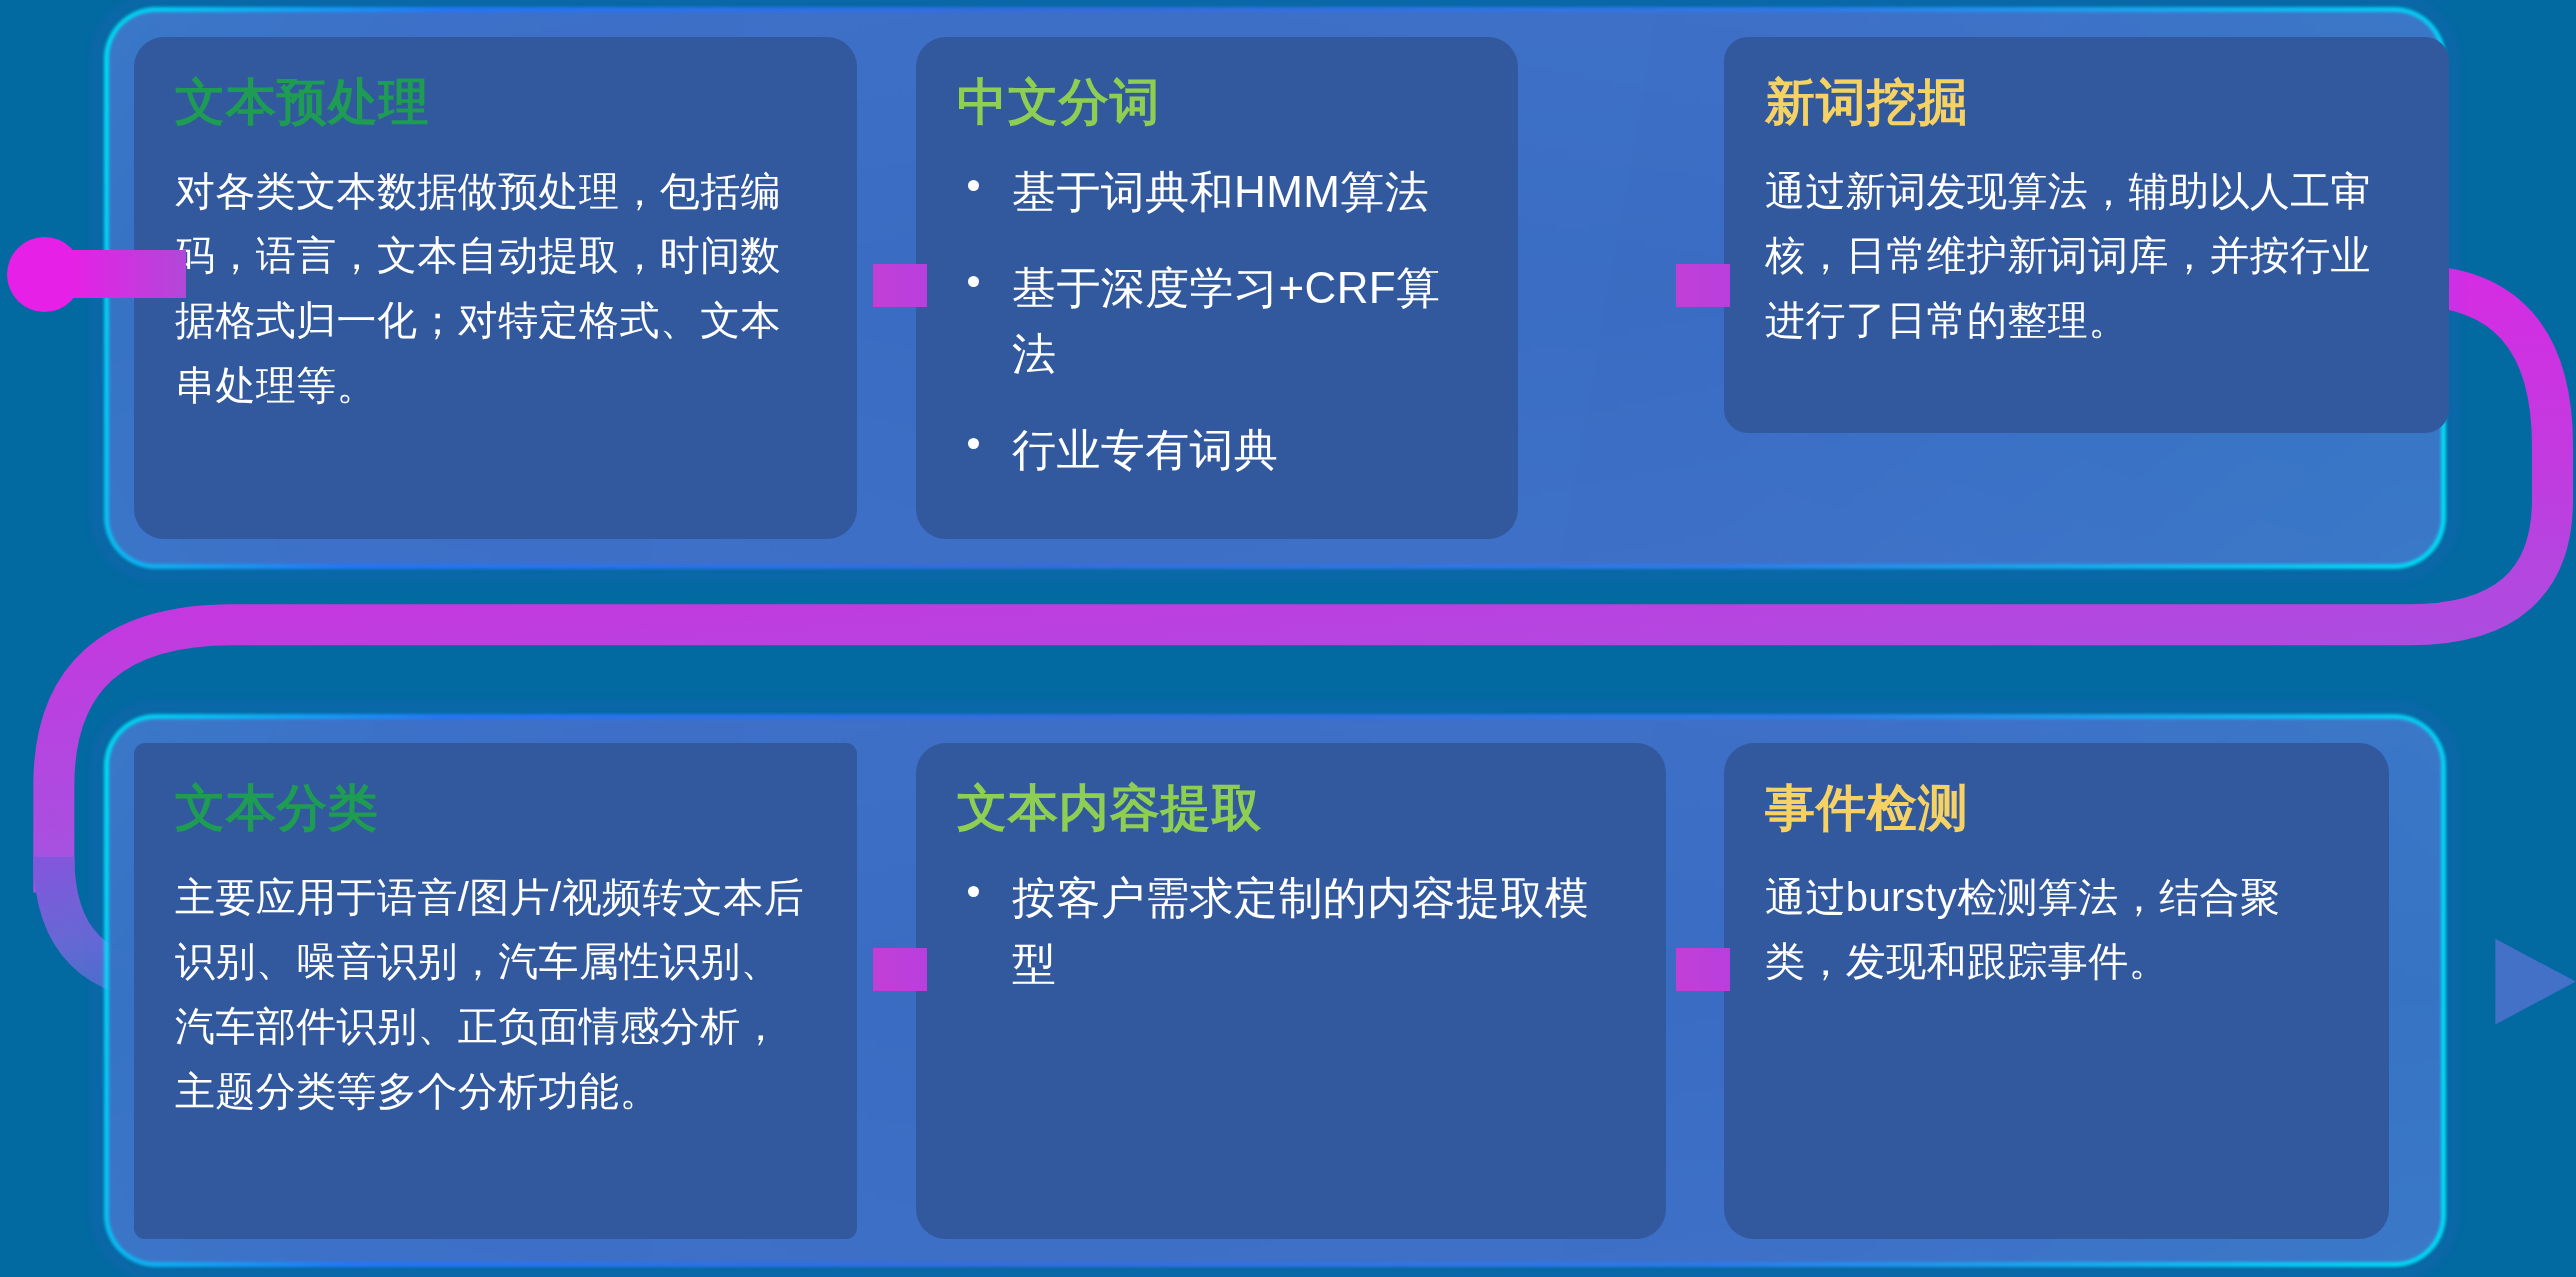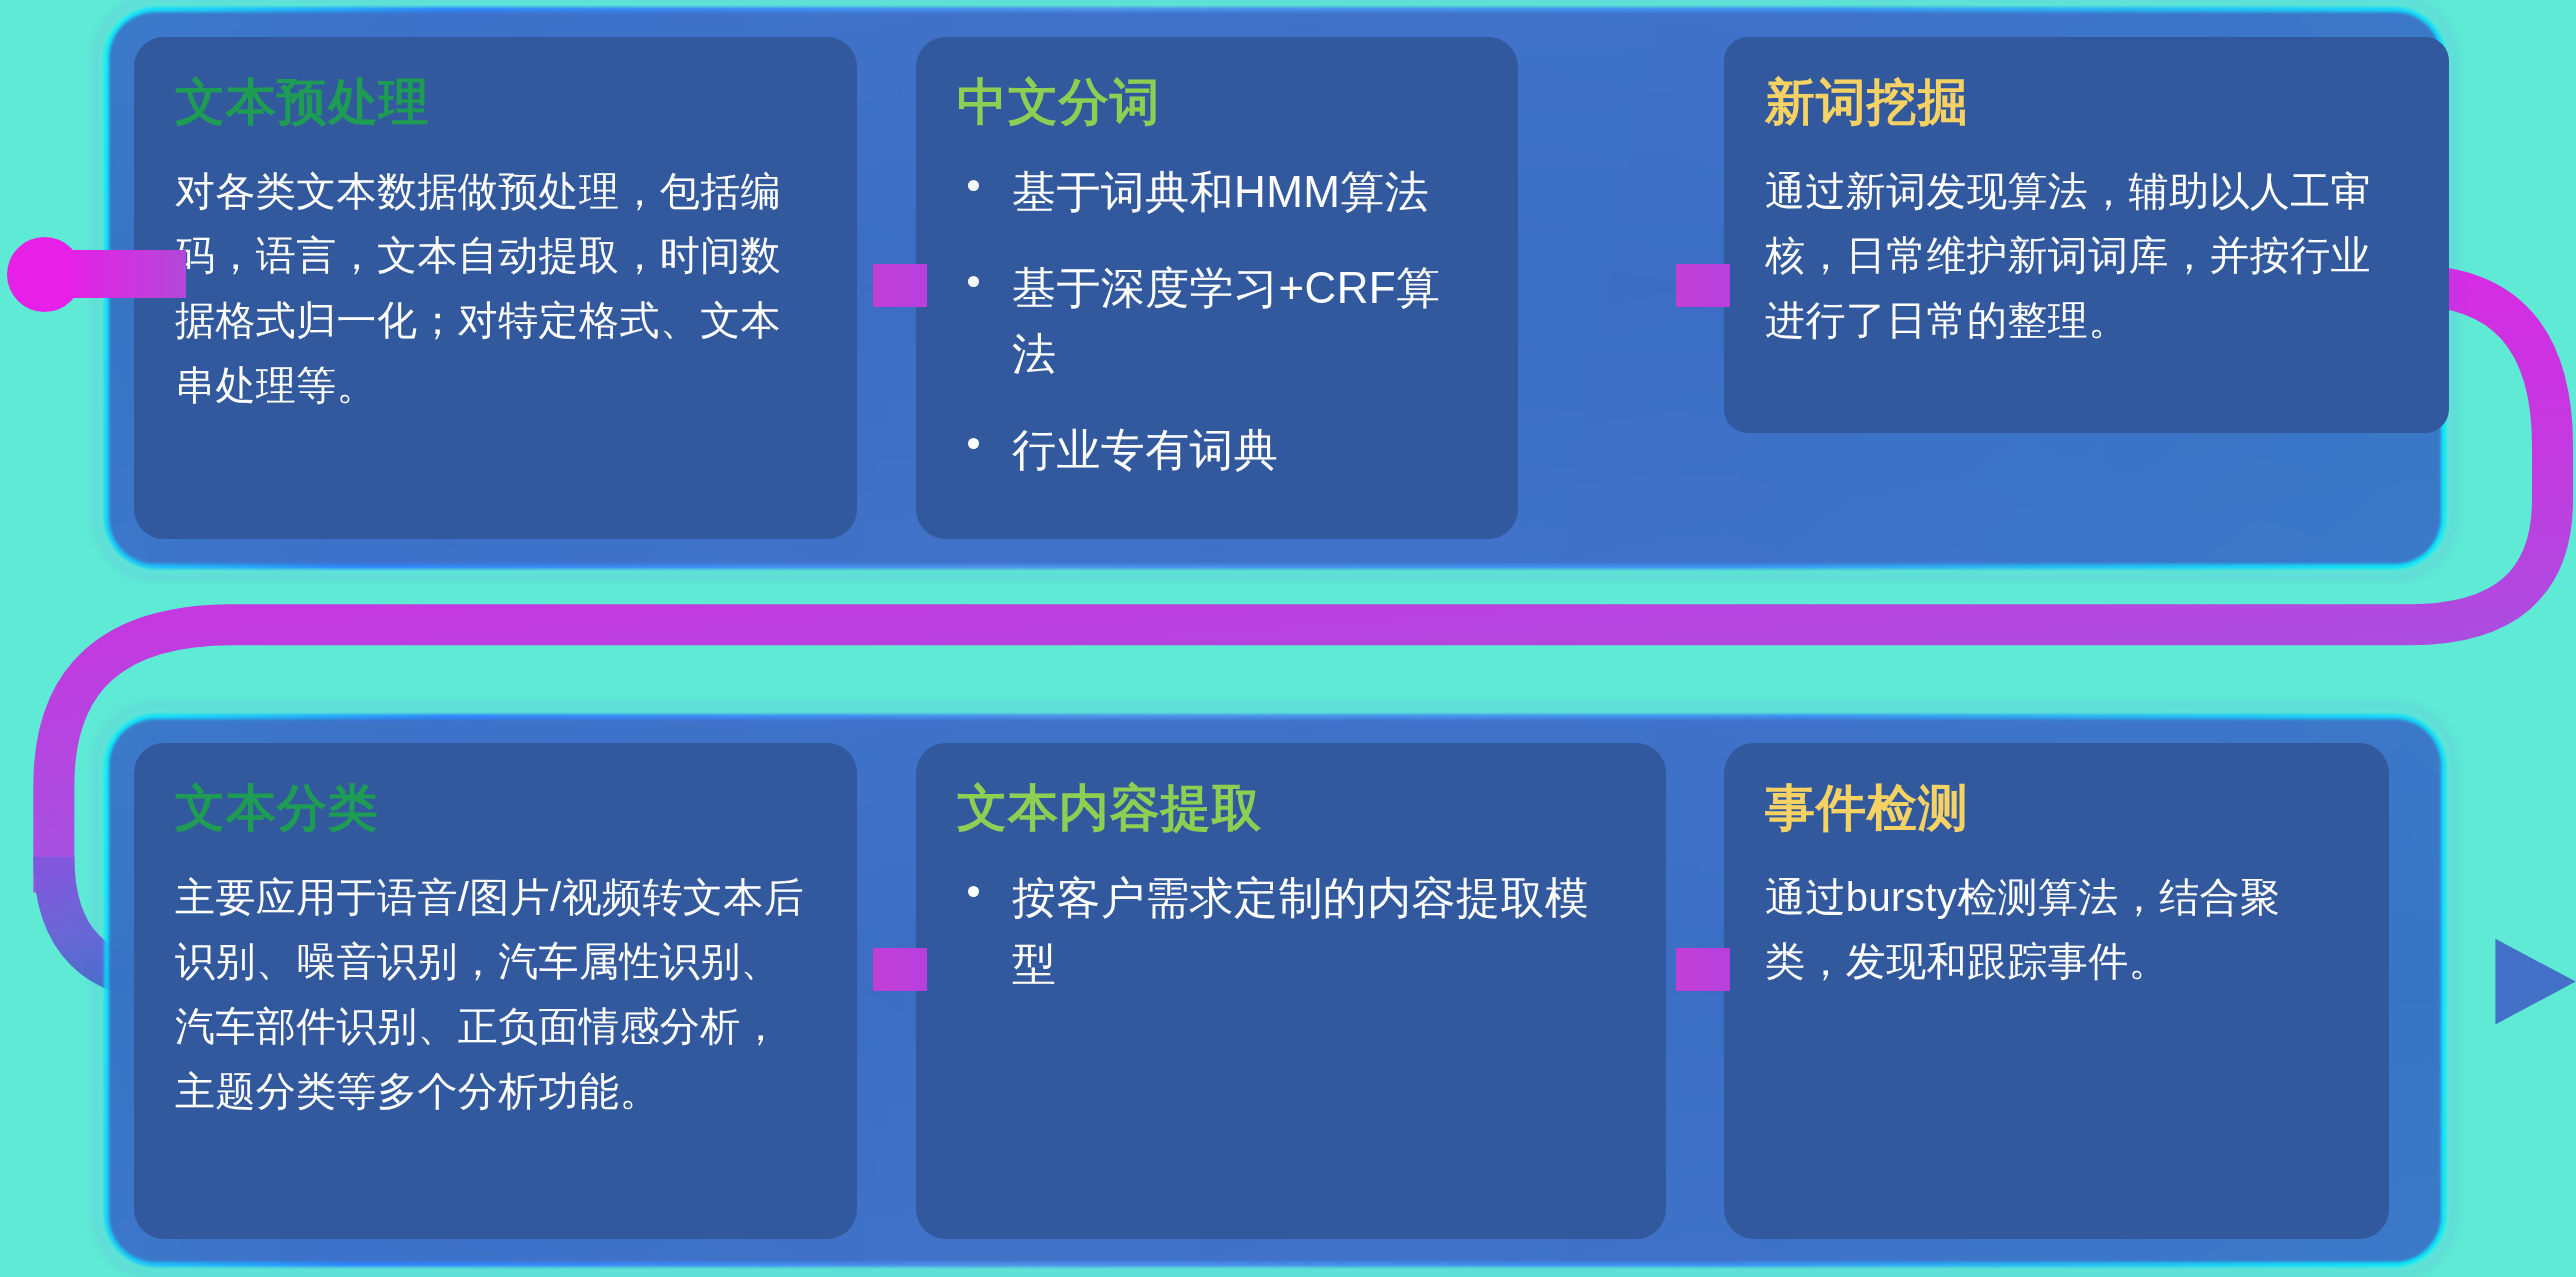--- a/index.html
+++ b/index.html
@@ -7,21 +7,21 @@
     width: 2576px; height: 1277px;
     background: #000000;
     font-family: "Liberation Sans", "DejaVu Sans", sans-serif;
     overflow: hidden;
   }
 
   #stage {
     position: relative;
     width: 2576px;
     height: 1277px;
-    background: #5eead4;
+    background: #0369a1;
   }
 
   
   .flow-svg {
     position: absolute;
     left: 0; top: 0;
     width: 2576px; height: 1277px;
     pointer-events: none;
     z-index: 1;
   }
@@ -182,21 +182,21 @@
   <div class="card" style="left:1724px; top:37px; width:725px; height:396px;border-radius:24px;">
     <div class="card-title t-gold">新词挖掘</div>
     <div class="card-para">通过新词发现算法，辅助以人工审核，日常维护新词词库，并按行业进行了日常的整理。</div>
   </div>
 
   <div class="link-bar" style="left:873px; top:264px; width:54px; height:43px;"></div>
   <div class="link-bar" style="left:1676px; top:264px; width:54px; height:43px;"></div>
 
   <div class="row-glow" style="left:104px; top:714px; width:2342px; height:553px;"></div>
 
-  <div class="card" style="left:134px; top:743px; width:723px; height:496px;">
+  <div class="card" style="left:134px; top:743px; width:723px; height:496px;border-radius:11px;">
     <div class="card-title t-green">文本分类</div>
     <div class="card-para">主要应用于语音/图片/视频转文本后识别、噪音识别，汽车属性识别、汽车部件识别、正负面情感分析，主题分类等多个分析功能。</div>
   </div>
 
   <div class="card" style="left:916px; top:743px; width:750px; height:496px;">
     <div class="card-title t-lime">文本内容提取</div>
     <ul class="card-list">
       <li>按客户需求定制的内容提取模型</li>
     </ul>
   </div>

